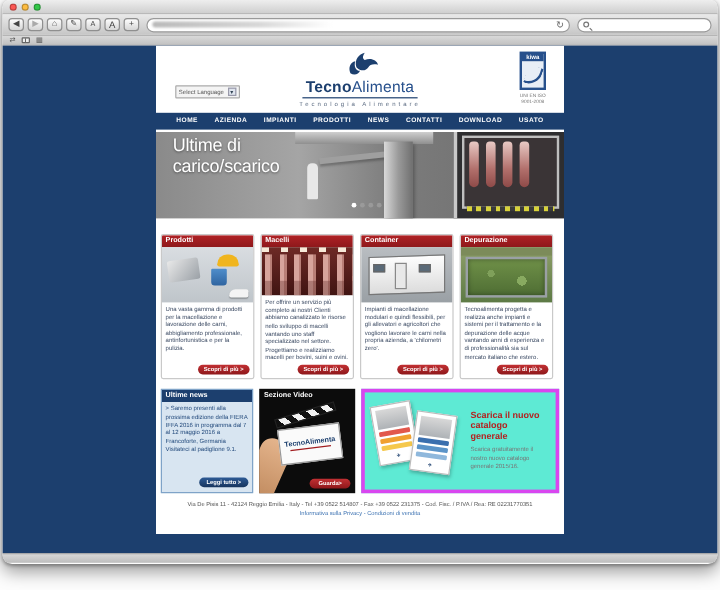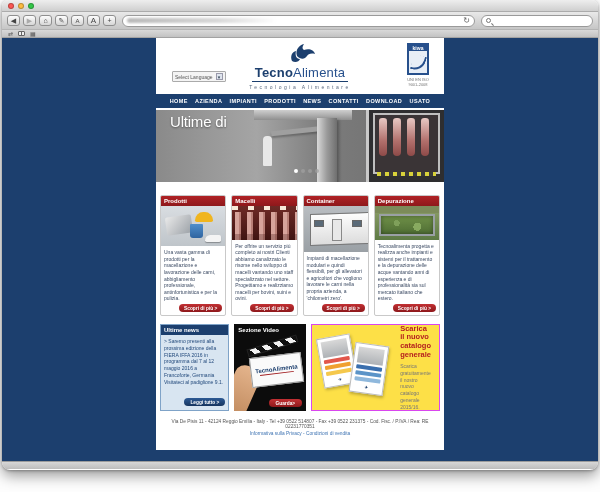--- a/index.html
+++ b/index.html
@@ -34,21 +34,21 @@
                transform:rotate(45deg); left:4px; top:5px; }
   .bookmarksbar { height:9px; background:linear-gradient(#d9d9d9,#c2c2c2);
                   border-top:1px solid #b5b5b5; border-bottom:1px solid #a2a2a2;
                   display:flex; align-items:center; gap:5px; padding-left:6px;
                   font-size:6px; color:#555; line-height:1; }
   .book-ic { width:7px; height:5px; border:1px solid #666; border-radius:1px;
              background:linear-gradient(90deg,#eee 45%,#666 45%,#666 55%,#eee 55%); }
 
   
   .viewport { height:423px; background:#1c3f6e; overflow:hidden; }
-  .page { width:288px; margin:0 auto; background:#fff; }
+  .page { width:340px; margin:0 auto; background:#fff; }
 
   
   .site-header { position:relative; height:56px; }
   .lang { position:absolute; left:16px; bottom:12px; display:flex; align-items:center;
           border:1px solid #aaa; background:#f4f4f4; font-size:5px; color:#555;
           padding:1px 2px; border-radius:1px; }
   .lang .arrow { margin-left:3px; width:7px; height:7px; background:#dfe5ee; border:1px solid #99a;
                  font-size:5px; color:#345; display:flex; align-items:center; justify-content:center; }
   .logo { position:absolute; left:0; right:0; top:4px; text-align:center; }
   .logo-mark { display:block; margin:0 auto 1px; }
@@ -153,21 +153,21 @@
           background:linear-gradient(#e4b48c,#c08a5e); transform:rotate(24deg); border-radius:10px; }
   .clap { position:absolute; left:16px; top:22px; width:52px; height:40px; transform:rotate(-7deg); }
   .clap-top { height:8px; background:repeating-linear-gradient(55deg,#111 0 5px,#f2f2f2 5px 10px);
               transform:rotate(-10deg); transform-origin:left bottom; border:1px solid #222; }
   .clap-board { height:30px; background:#fafafa; border:1px solid #999; margin-top:1px;
                 display:flex; flex-direction:column; align-items:center; justify-content:center; }
   .clap-logo { font-size:6px; font-weight:bold; color:#1c3f6e; }
   .clap-line { width:34px; height:1px; background:#a11d20; margin-top:1px; }
   .video-cta { position:absolute; right:4px; bottom:4px; background:linear-gradient(#c23033,#8e181b);
                color:#fff; font-size:4.8px; font-weight:bold; padding:1.5px 7px; border-radius:5px; border:none; }
-  .catalog { flex:1; border:1px solid #d946ef; background:#fde047; height:87px; position:relative;
+  .catalog { flex:1; border:3px solid #d946ef; background:#5eead4; height:87px; position:relative;
              display:flex; align-items:center; }
   .covers { position:relative; width:78px; height:80px; margin-left:6px; }
   .cover { position:absolute; width:34px; height:50px; background:#fff; border:1px solid #bbb;
            box-shadow:1px 2px 3px rgba(0,0,0,.25); padding:3px; }
   .cover .pic { height:16px; background:linear-gradient(#d8d8d8,#aeb2b6); margin-bottom:2px; }
   .cover .stripe { height:4px; margin-top:2px; border-radius:1px; }
   .cover .mini-logo { margin-top:3px; text-align:center; font-size:4px; color:#1c3f6e; font-weight:bold; }
   .c1 { left:2px; top:8px; transform:rotate(-10deg); }
   .c2 { left:34px; top:16px; transform:rotate(8deg); }
   .c1 .s1{background:#e2574c;} .c1 .s2{background:#f0a030;} .c1 .s3{background:#f5c84c;}
@@ -267,20 +267,21 @@
         <div class="truck">
           <div class="frame"></div>
           <div class="carcass" style="left:10px"></div>
           <div class="carcass" style="left:24px"></div>
           <div class="carcass" style="left:38px"></div>
           <div class="carcass" style="left:52px"></div>
           <div class="tail"></div>
         </div>
         <div class="hero-title">
           <div>Ultime di</div>
+          <div>carico/scarico</div>
         </div>
         <div class="dots">
           <span class="dot active"></span>
           <span class="dot"></span>
           <span class="dot"></span>
           <span class="dot"></span>
         </div>
       </div>
 
       <div class="cards">

